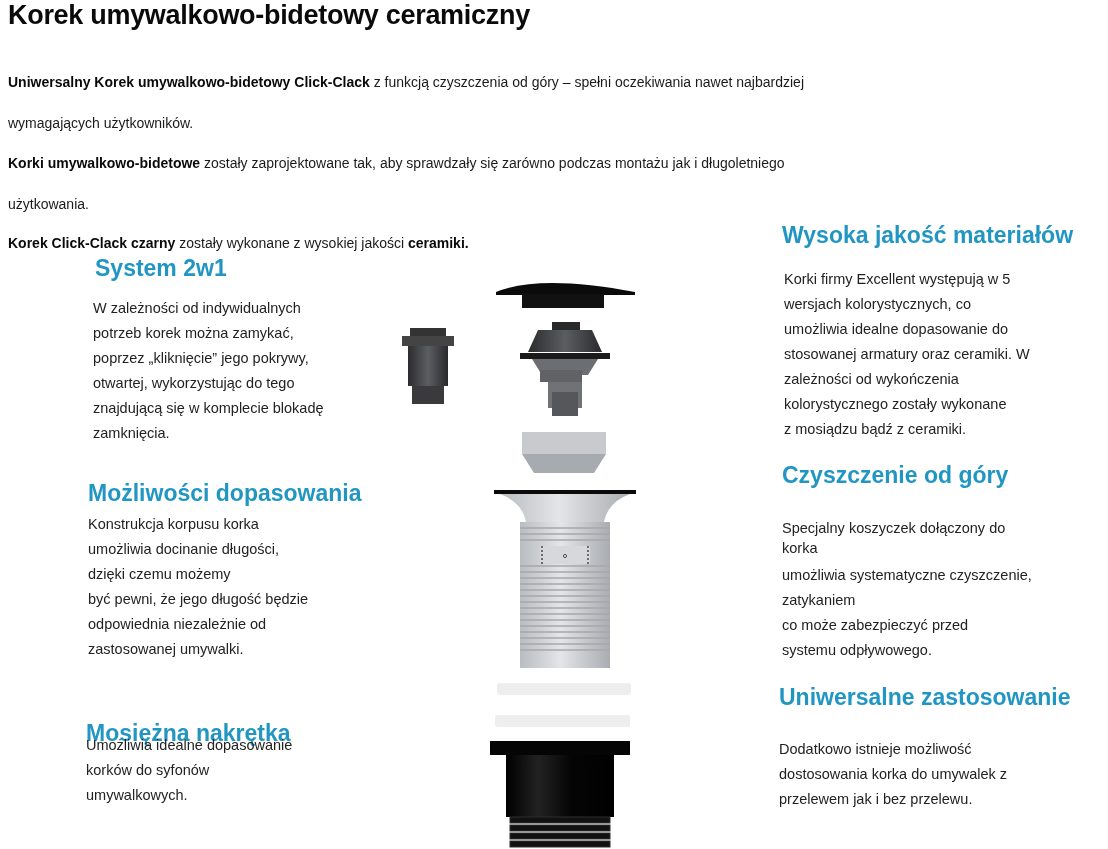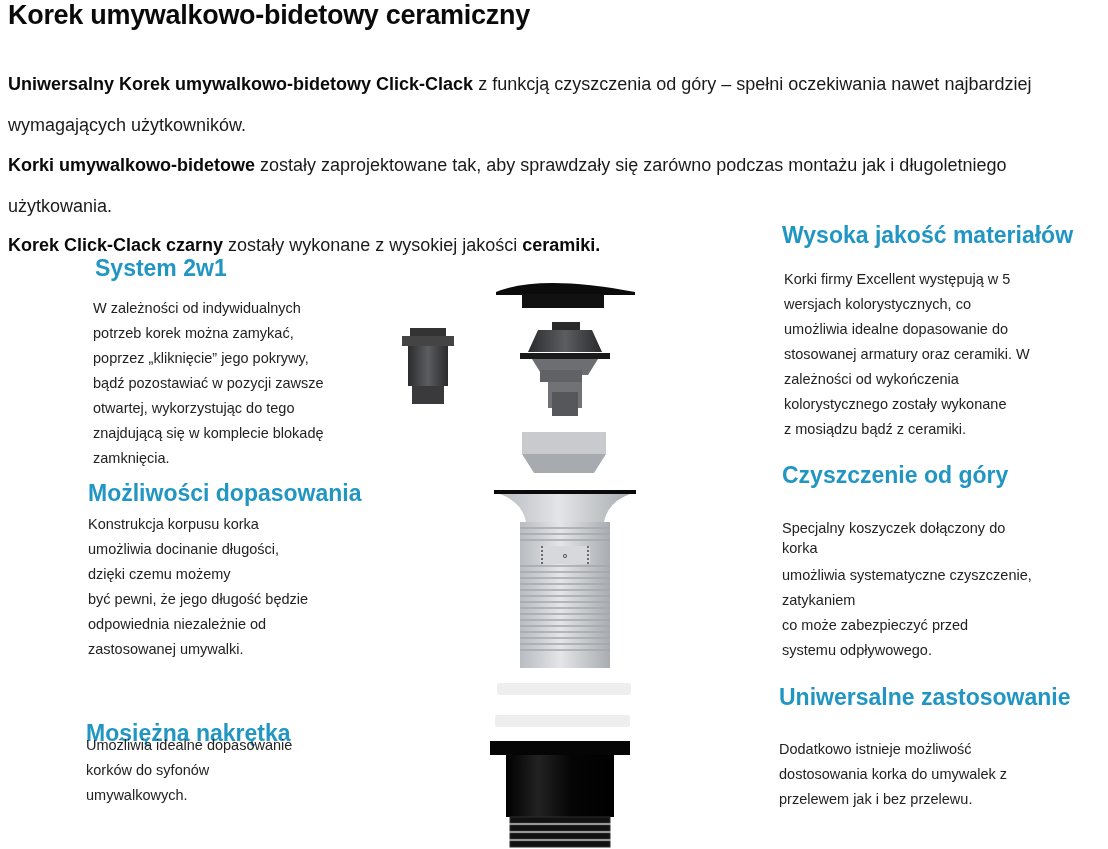--- a/index.html
+++ b/index.html
@@ -1,18 +1,18 @@
 <!DOCTYPE html>
 <html><head>
 <meta charset="utf-8">
 <style>
   html, body { margin:0; padding:0; background:#ffffff; }
   body { width:1108px; height:849px; position:relative; overflow:hidden; font-family:"Liberation Sans", sans-serif; color:#111; }
   .title { position:absolute; left:8px; top:0px; font-size:27px; font-weight:bold; color:#0a0a0a; letter-spacing:-0.3px; white-space:nowrap; }
-  .intro { position:absolute; left:8px; font-size:18px; color:#1a1a1a; white-space:nowrap; }
+  .intro { position:absolute; left:8px; font-size:14px; color:#1a1a1a; white-space:nowrap; }
   .intro b { font-weight:bold; color:#0a0a0a; }
   .h { position:absolute; font-size:23px; font-weight:bold; color:#2196c3; white-space:nowrap; }
   .p { position:absolute; font-size:14.5px; color:#222; line-height:25px; white-space:nowrap; }
   .p div { height:25px; }
   .img { position:absolute; }
 </style>
 </head>
 <body>
 
 <div class="title">Korek umywalkowo-bidetowy ceramiczny</div>
@@ -21,21 +21,20 @@
 <div class="intro" style="top:115px;text-align:right;">wymagających użytkowników.</div>
 <div class="intro" style="top:155px;"><b>Korki umywalkowo-bidetowe</b><span> zostały zaprojektowane tak, aby sprawdzały się zarówno podczas montażu jak i długoletniego</span></div>
 <div class="intro" style="top:196px;">użytkowania.</div>
 <div class="intro" style="top:235px;"><b>Korek Click-Clack czarny</b><span> zostały wykonane z wysokiej jakości </span><b>ceramiki.</b></div>
 
 <div class="h" style="left:95px;top:255px;">System 2w1</div>
 <div class="p" style="left:93px;top:296px;">
   <div>W zależności od indywidualnych</div>
     <div>potrzeb korek można zamykać,</div>
     <div>poprzez „kliknięcie” jego pokrywy,</div>
-    <div>bądź pozostawiać w pozycji zawsze</div>
     <div>otwartej, wykorzystując do tego</div>
     <div>znajdującą się w komplecie blokadę</div>
     <div>zamknięcia.</div>
 </div>
 
 <div class="h" style="left:88px;top:480px;">Możliwości dopasowania</div>
 <div class="p" style="left:88px;top:512px;">
   <div>Konstrukcja korpusu korka</div>
     <div>umożliwia docinanie długości,</div>
     <div>dzięki czemu możemy</div>

